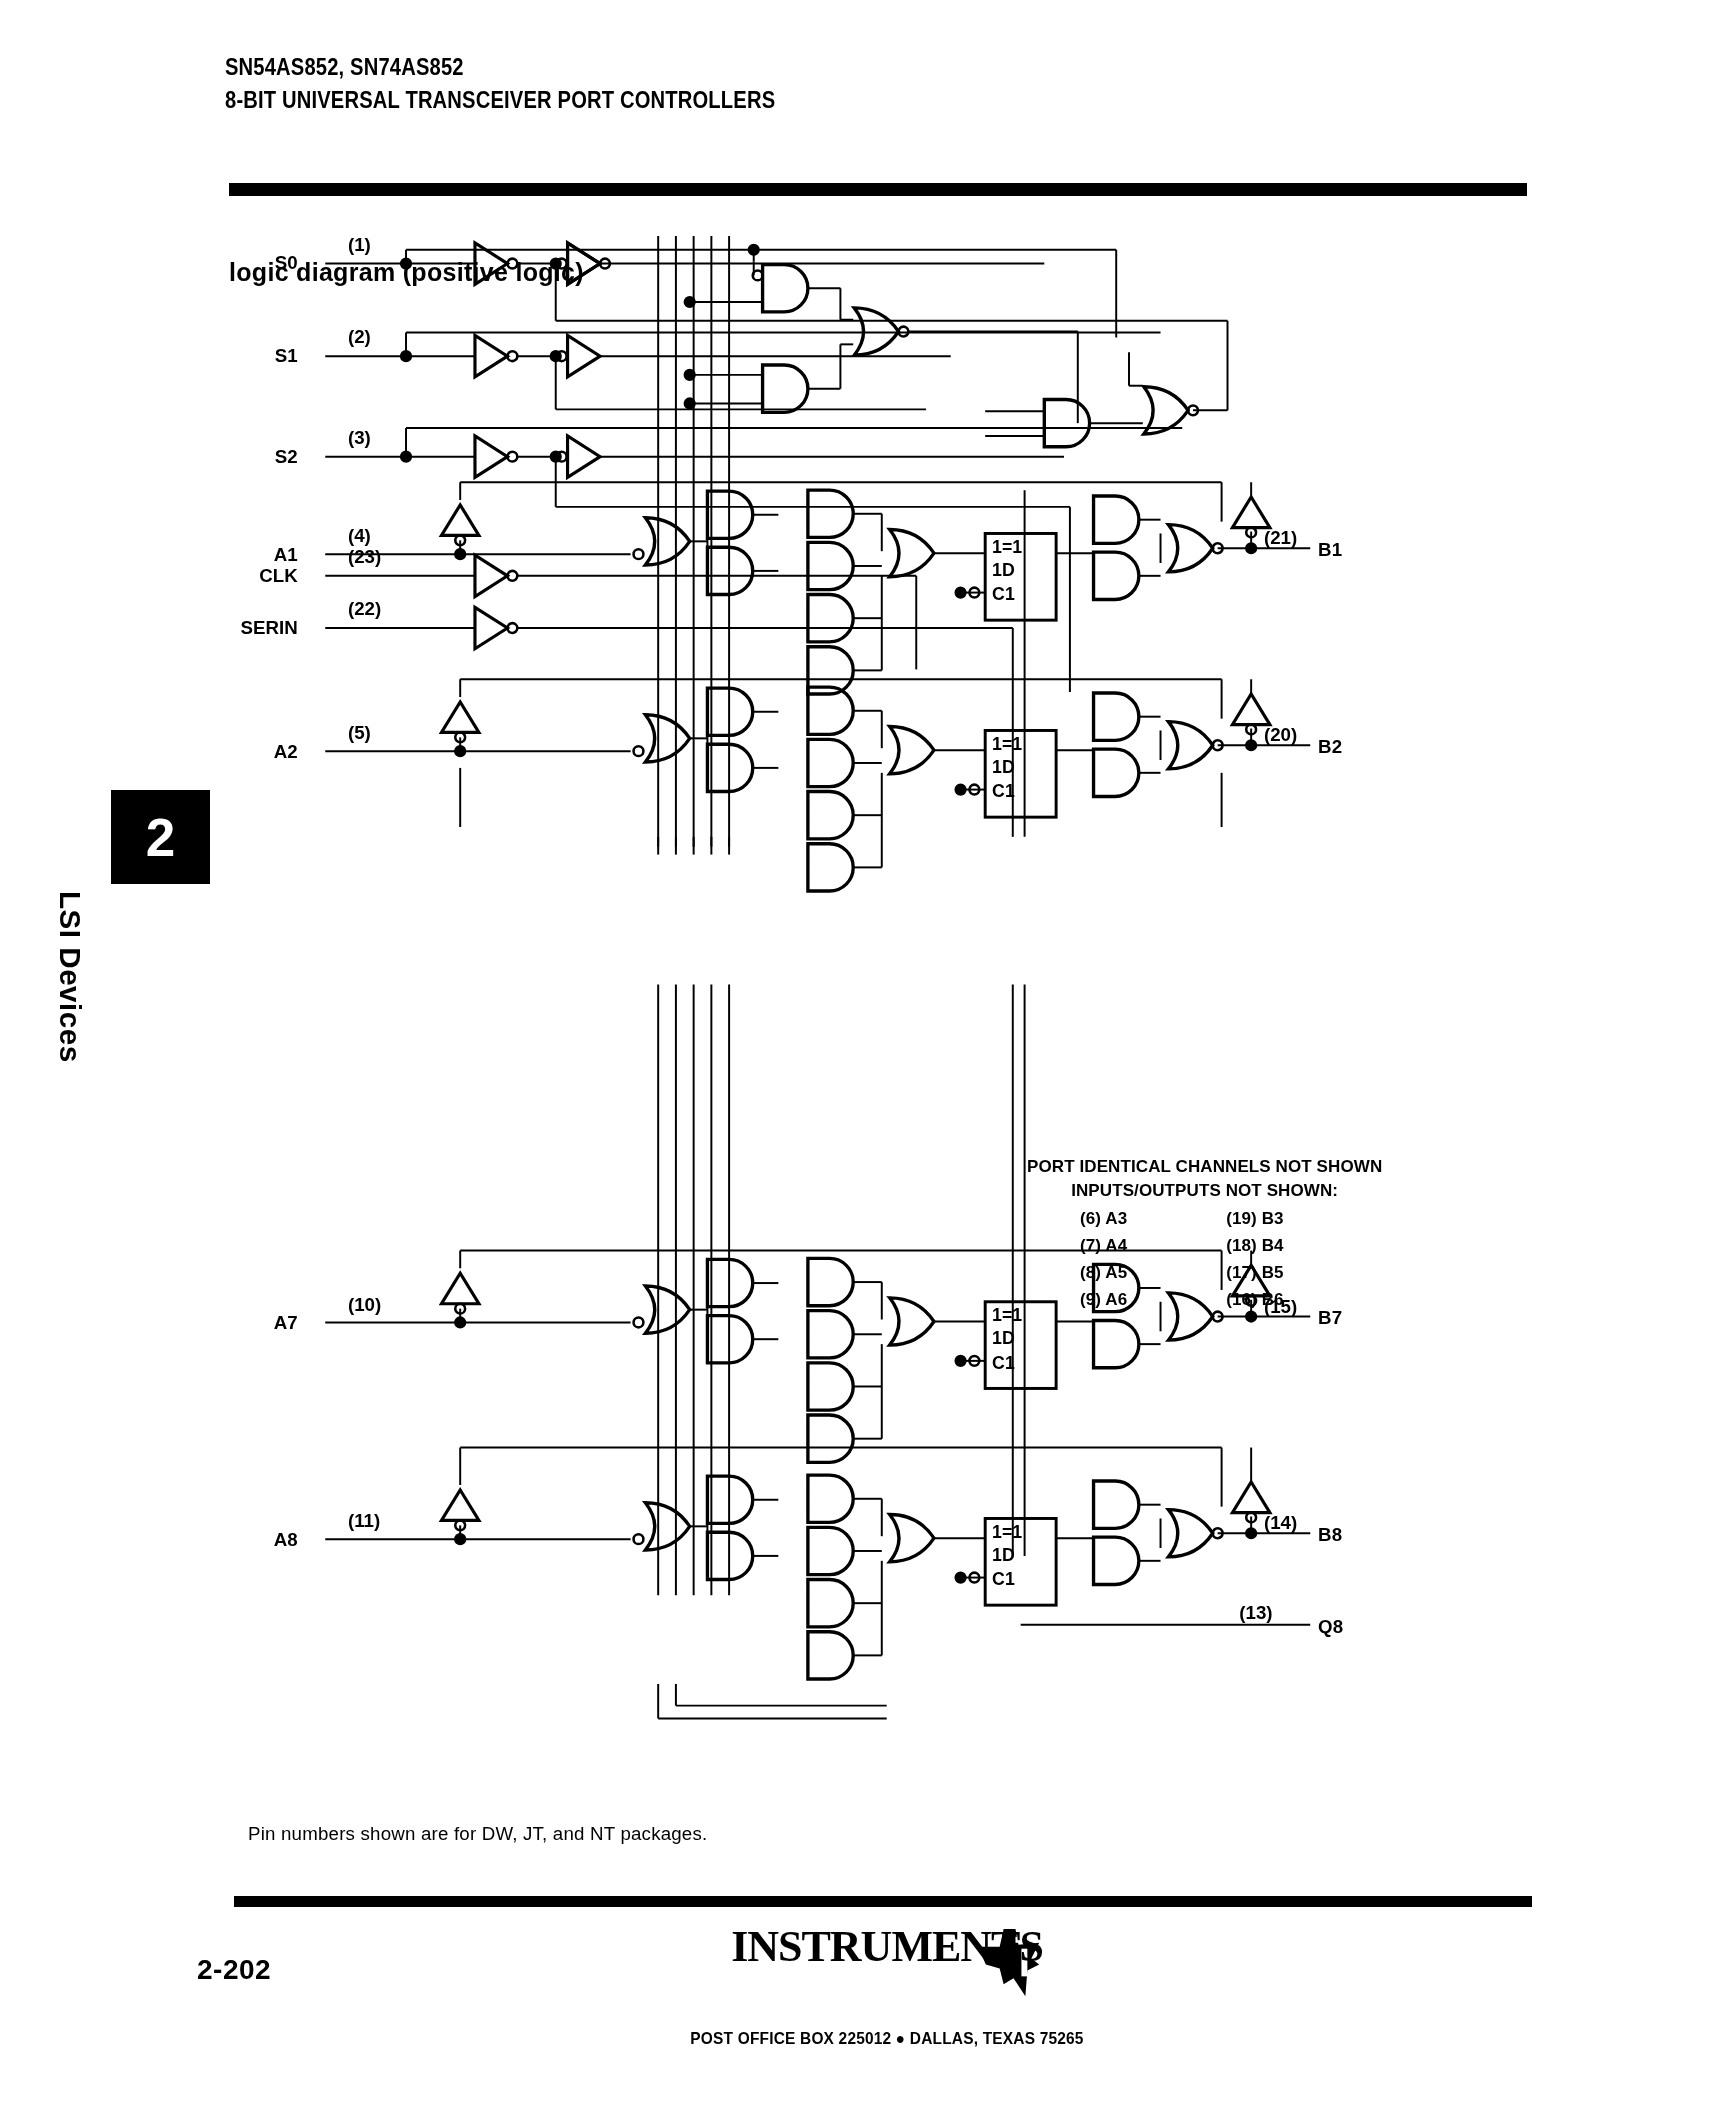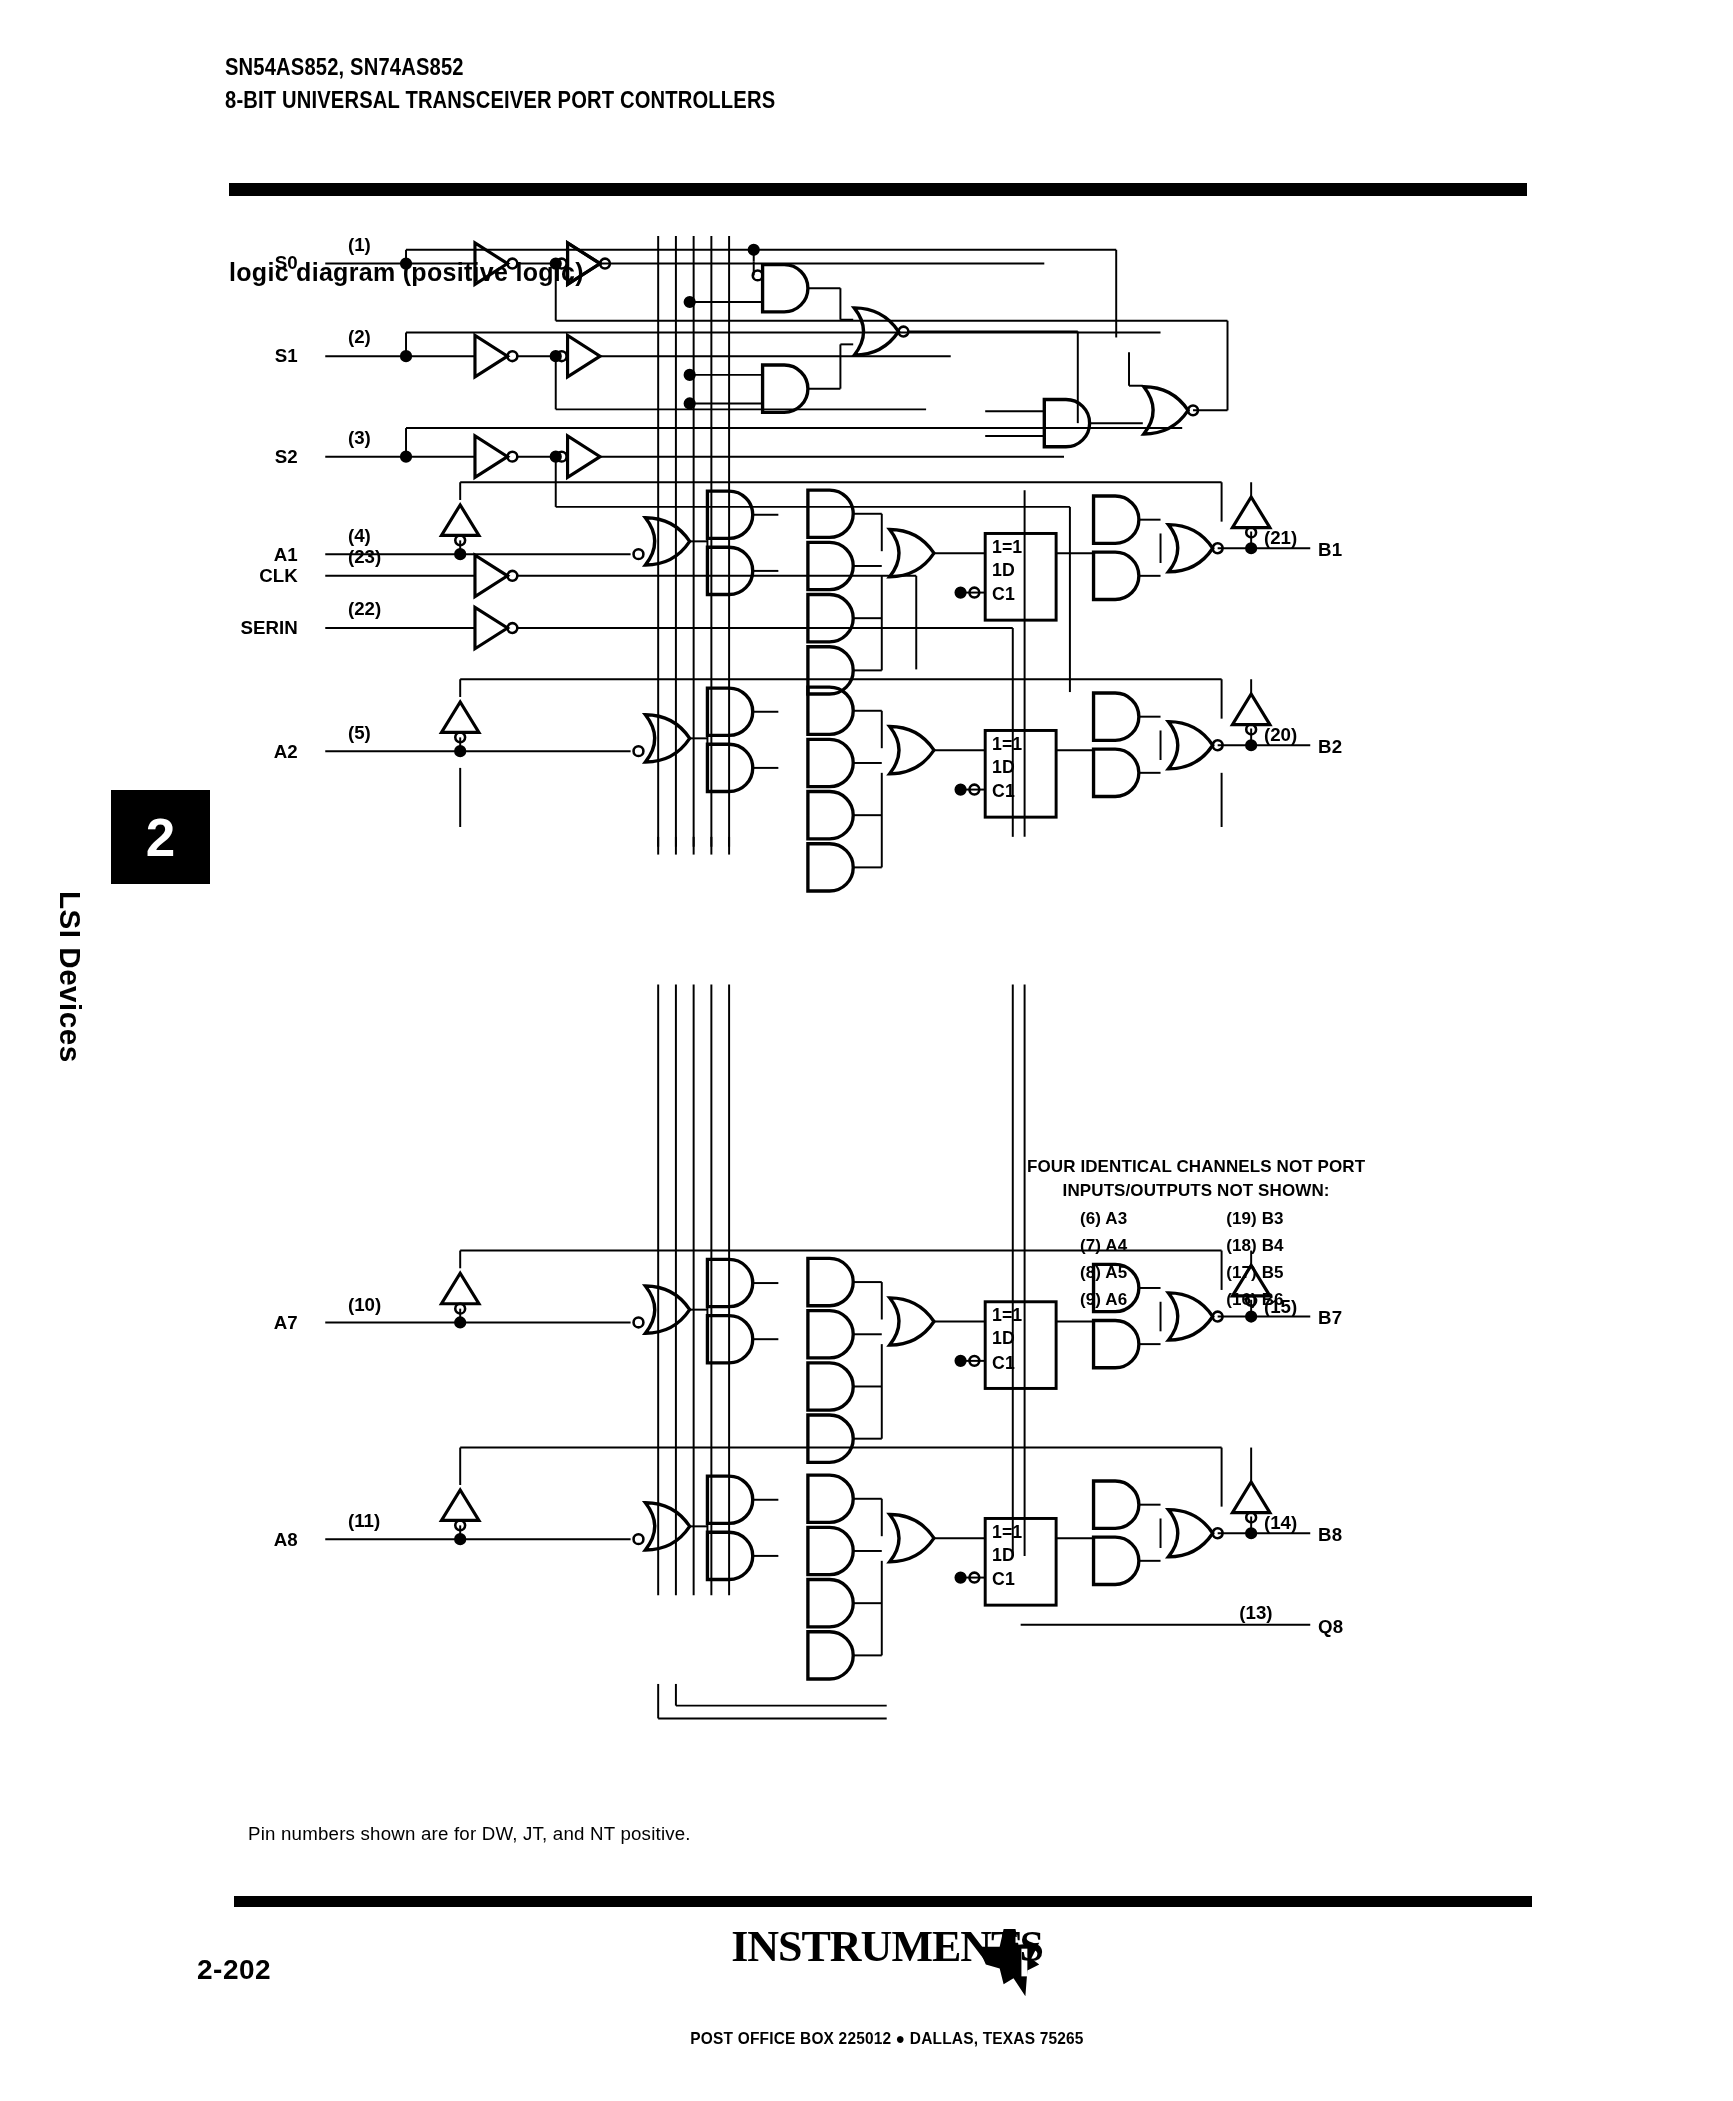--- a/index.html
+++ b/index.html
@@ -585,21 +585,21 @@
       <text x="1338" y="1325" font-size="19">B8</text>
       <text x="1007" y="1322" font-size="18">1=1</text>
       <text x="1007" y="1345" font-size="18">1D</text>
       <text x="1007" y="1370" font-size="18">C1</text>
       <text x="1258" y="1404" font-size="19">(13)</text>
       <text x="1338" y="1418" font-size="19">Q8</text>
     </g>
   </svg>
 
   <div class="notes">
-    <div class="l1">FOUR IDENTICAL CHANNELS NOT PORT</div>
+    <div class="l1">PORT IDENTICAL CHANNELS NOT SHOWN</div>
     <div class="l2">INPUTS/OUTPUTS NOT SHOWN:</div>
     <table>
       <tbody>
           <tr>
         <td>(6) A3</td>
         <td class="c2">(19) B3</td>
       </tr>
       <tr>
         <td>(7) A4</td>
         <td class="c2">(18) B4</td>
@@ -609,21 +609,21 @@
         <td class="c2">(17) B5</td>
       </tr>
       <tr>
         <td>(9) A6</td>
         <td class="c2">(16) B6</td>
       </tr>
     </tbody>
       </table>
   </div>
 
-  <div class="pinnote">Pin numbers shown are for DW, JT, and NT positive.</div>
+  <div class="pinnote">Pin numbers shown are for DW, JT, and NT packages.</div>
 
   <div class="rule rule-bot"></div>
   <div class="pgnum">2-202</div>
 
   <svg class="logo" width="89" height="91" viewBox="0 0 90 92">
     <path d="M8,28 L30,28 L34,10 L46,10 L49,26 L70,24 L62,40
              L70,46 L58,52 L56,78 L44,60 L34,66 L30,50 L16,46 Z" fill="#000"></path>
     <path d="M46,18 L52,18 L52,24 L46,24 Z" fill="#fff"></path>
     <path d="M52,30 L58,30 L58,58 L52,58 Z" fill="#fff"></path>
   </svg>

